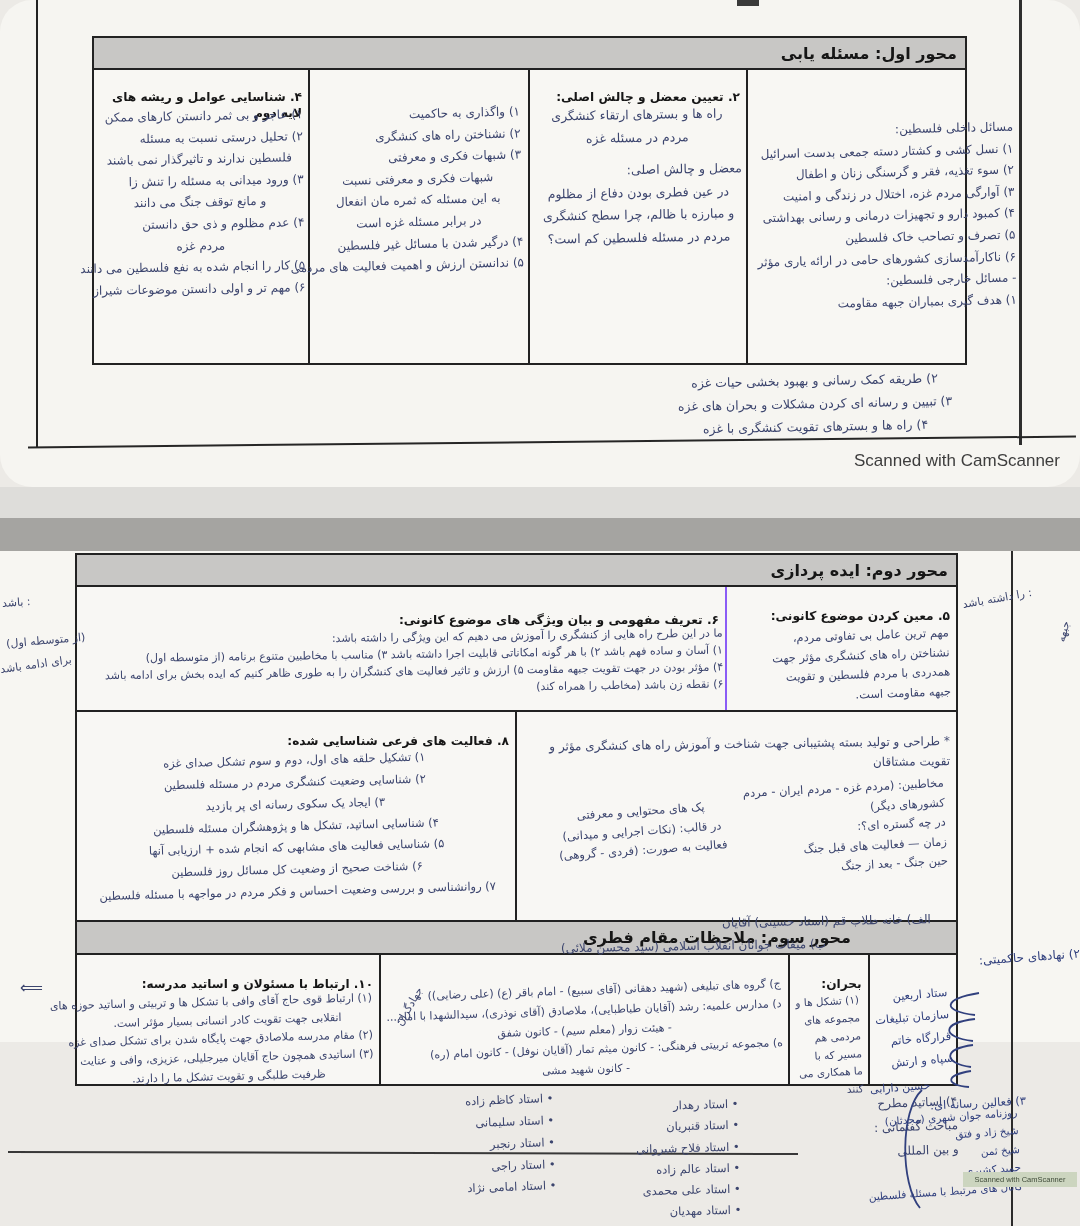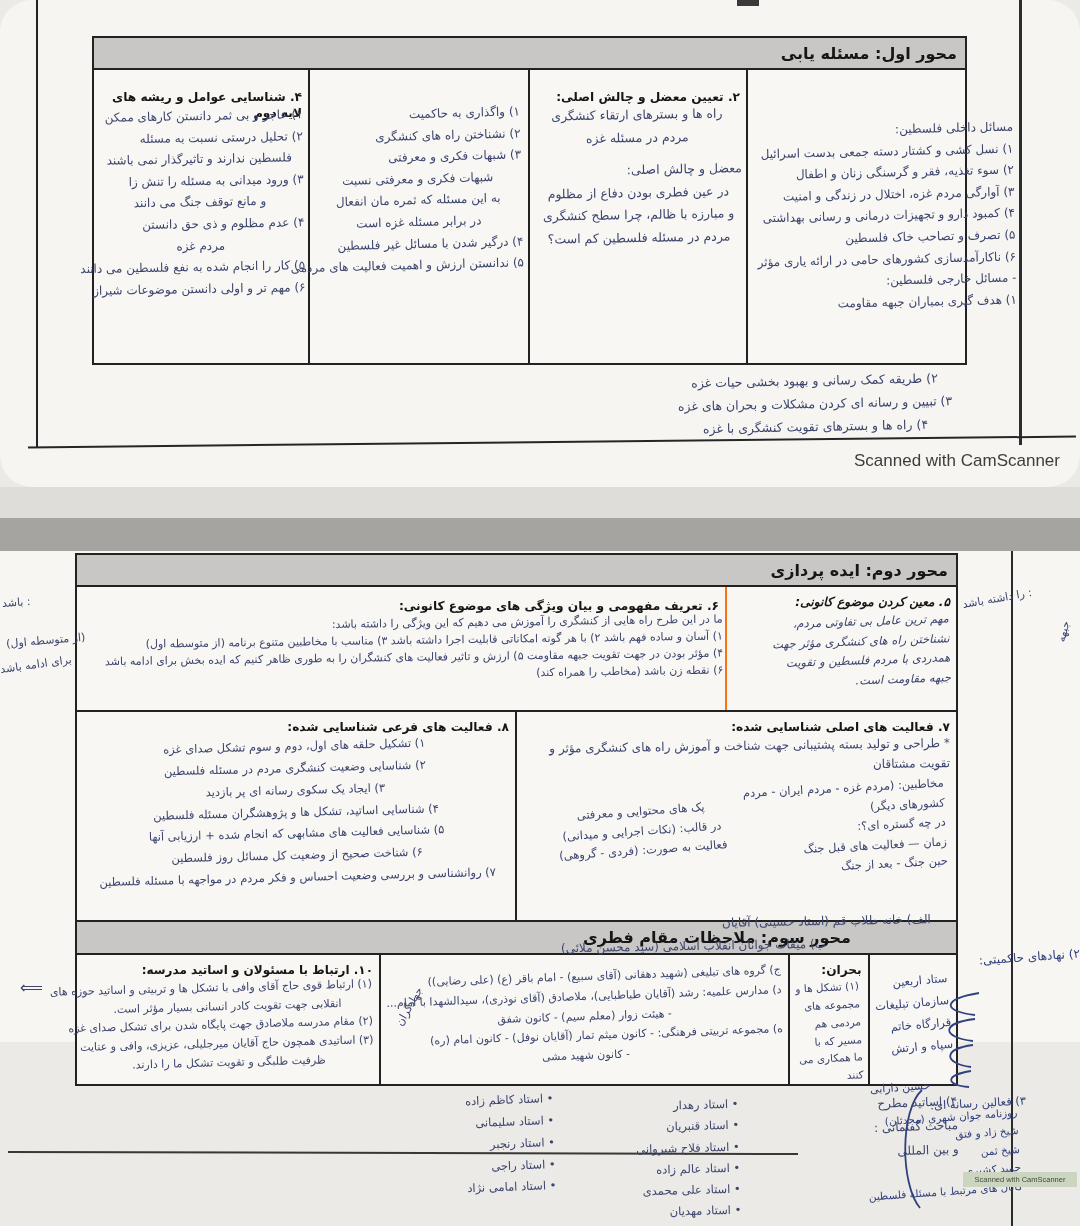--- a/index.html
+++ b/index.html
@@ -30,22 +30,22 @@
   
   .gapband{left:0;top:487px;width:1080px;height:31px;background:#deddda;}
   .darkband{left:0;top:518px;width:1080px;height:33px;background:#a5a4a1;border-bottom:1px solid #6d6d6b;}
   
   .sheet2{left:0;top:551px;width:1080px;height:491px;background:#f7f6f2;}
   .crease2{left:1011px;top:0;width:2px;height:675px;background:#2b2b2b;}
   .table2{left:75px;top:2px;width:883px;height:533px;border:2px solid #222;box-sizing:border-box;background:#f8f7f4;}
   .rowA{display:flex;direction:rtl;height:123px;border-bottom:2px solid #222;}
   .rowB{display:flex;direction:rtl;height:208px;border-bottom:2px solid #222;}
   .rowC{display:flex;direction:rtl;height:129px;}
-  .cell{position:relative;box-sizing:border-box;padding:8px 6px;direction:rtl;}
-  .c5{width:258px;border-left:2px solid #f97316;font-style:italic;}
+  .cell{position:relative;box-sizing:border-box;padding:22px 6px;direction:rtl;}
+  .c5{width:258px;border-left:2px solid #8b5cf6;}
   .c6{flex:1;}
   .c7{width:441px;border-left:2px solid #222;}
   .c8{flex:1;}
   .c9a{width:100px;border-left:2px solid #222;}
   .c9b{width:98px;border-left:2px solid #222;}
   .mid{flex:1;border-left:2px solid #222;}
   .c10{width:302px;}
   .cell-h{font-size:12.2px;line-height:1.3;}
   .hw2{font-size:11.5px;line-height:1.7;}
   .bar3wrap{position:relative;overflow:visible;}
@@ -165,21 +165,20 @@
             <div class="hwline">ما در این طرح راه هایی از کنشگری را آموزش می دهیم که این ویژگی را داشته باشد:</div>
             <div class="hwline">۱) آسان و ساده فهم باشد      ۲) با هر گونه امکاناتی قابلیت اجرا داشته باشد      ۳) مناسب با مخاطبین متنوع برنامه (از متوسطه اول)</div>
             <div class="hwline">۴) مؤثر بودن در جهت تقویت جبهه مقاومت      ۵) ارزش و تاثیر فعالیت های کنشگران را به طوری ظاهر کنیم که ایده بخش برای ادامه باشد</div>
             <div class="hwline">۶) نقطه زن باشد (مخاطب را همراه کند)</div>
           </div>
         </div>
       </div>
 
       <div class="rowB">
         <div class="cell c7">
-          <div class="cell-h printed rtl">۷.  فعالیت های اصلی شناسایی شده:</div>
           <div class="hw2 hw rtl" style="font-size:12px;transform:rotate(-0.8deg);">* طراحی و تولید بسته پشتیبانی جهت شناخت و آموزش راه های کنشگری مؤثر و تقویت مشتاقان</div>
           <div class="hw2 hw rtl abs" style="top:68px;right:10px;width:250px;transform:rotate(-3deg);">
             <div class="hwline">مخاطبین: (مردم غزه - مردم ایران - مردم کشورهای دیگر)</div>
             <div class="hwline nowrap">در چه گستره ای؟:</div>
             <div class="hwline nowrap">زمان — فعالیت های قبل جنگ</div>
             <div class="hwline nowrap">حین جنگ - بعد از جنگ</div>
           </div>
           <div class="hw2 hw abs rtl" style="top:90px;left:10px;width:230px;text-align:center;transform:rotate(-4deg);">
             <div class="hwline nowrap">پک های محتوایی و معرفتی</div>
             <div class="hwline nowrap">در قالب: (نکات اجرایی و میدانی)</div>

